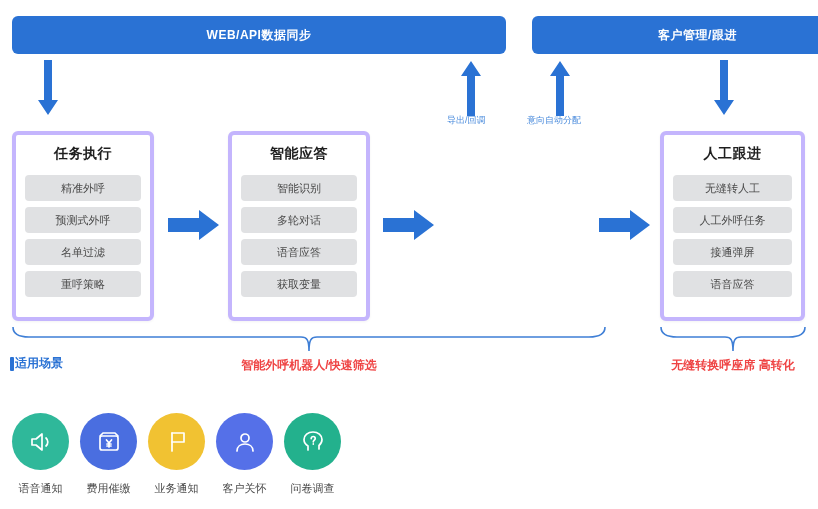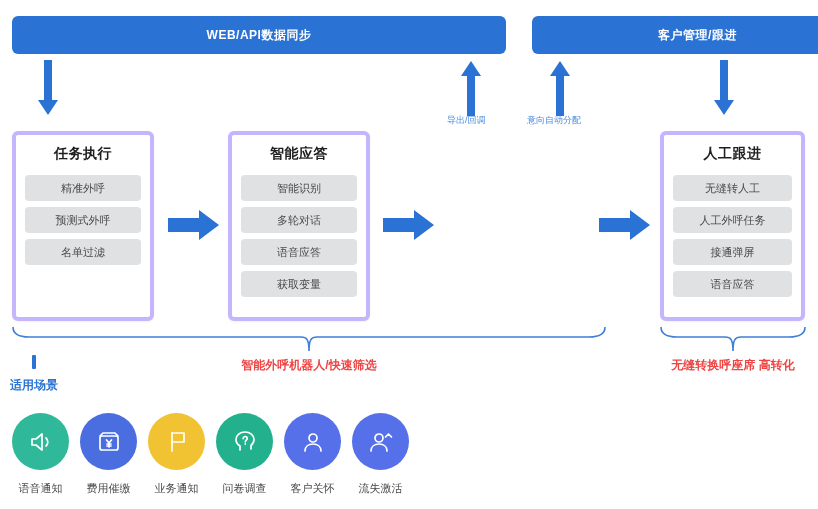--- a/index.html
+++ b/index.html
@@ -130,22 +130,21 @@
   #bracket-label-left  { left: 12px;  width: 594px; }
   #bracket-label-right { left: 648px; width: 170px; }
 
   
   #section-heading {
     position: absolute;
     left: 10px;
     top: 355px;
     display: flex;
     align-items: center;
-    gap: 8px;
-    flex-direction: column;
+    gap: 1px;
   }
   #section-heading .bar {
     width: 4px;
     height: 14px;
     background: #2a72d4;
     border-radius: 1px;
   }
   #section-heading .txt {
     font-size: 12px;
     font-weight: bold;
@@ -215,20 +214,21 @@
   </div>
 
   <div class="arrow-label" id="lbl-export">导出/回调</div>
   <div class="arrow-label" id="lbl-assign">意向自动分配</div>
 
   <div class="card" id="card-0">
     <div class="card-title">任务执行</div>
     <div class="card-item">精准外呼</div>
     <div class="card-item">预测式外呼</div>
     <div class="card-item">名单过滤</div>
+    <div class="card-item">重呼策略</div>
   </div>
 
   <div class="card" id="card-1">
     <div class="card-title">智能应答</div>
     <div class="card-item">智能识别</div>
     <div class="card-item">多轮对话</div>
     <div class="card-item">语音应答</div>
     <div class="card-item">获取变量</div>
   </div>
 
@@ -305,46 +305,36 @@
       <div class="circle" style="background:#f1c232">
         <svg width="28" height="28" viewBox="0 0 28 28" fill="none" stroke="#ffffff" stroke-width="1.7" stroke-linejoin="round" stroke-linecap="round">
           <path d="M9 5 V23"></path>
           <path d="M9 5 H21 V14 H9"></path>
         </svg>
       </div>
       <div class="slabel">业务通知</div>
     </div>
 
     <div class="scenario">
+      <div class="circle" style="background:#5570e8">
+        <svg width="28" height="28" viewBox="0 0 28 28" fill="none" stroke="#ffffff" stroke-width="1.7" stroke-linejoin="round" stroke-linecap="round">
+          <circle cx="14" cy="10" r="4"></circle>
+          <path d="M6 23 C6 18.5 9.6 16 14 16 C18.4 16 22 18.5 22 23"></path>
+        </svg>
+      </div>
+      <div class="slabel">客户关怀</div>
+    </div>
+
+    <div class="scenario">
       <div class="circle" style="background:#23b18d">
         <svg width="28" height="28" viewBox="0 0 28 28" fill="none" stroke="#ffffff" stroke-width="1.7" stroke-linejoin="round" stroke-linecap="round">
           <path d="M20 21 V17.5 C21.8 16 23 13.8 23 11.5 C23 7.4 19 4 14 4 C9 4 5 7.4 5 11.5 C5 14.2 6.6 16.5 9 18 V22"></path>
           <path d="M12.2 10.6 C12.2 9.3 13.1 8.5 14.2 8.5 C15.4 8.5 16.2 9.3 16.2 10.4 C16.2 12 14.3 12.2 14.3 13.8"></path>
           <path d="M14.3 15.9 V16.1"></path>
         </svg>
       </div>
       <div class="slabel">问卷调查</div>
     </div>
 
-    <div class="scenario">
-      <div class="circle" style="background:#5570e8">
-        <svg width="28" height="28" viewBox="0 0 28 28" fill="none" stroke="#ffffff" stroke-width="1.7" stroke-linejoin="round" stroke-linecap="round">
-          <circle cx="14" cy="10" r="4"></circle>
-          <path d="M6 23 C6 18.5 9.6 16 14 16 C18.4 16 22 18.5 22 23"></path>
-        </svg>
-      </div>
-      <div class="slabel">客户关怀</div>
-    </div>
-
-    <div class="scenario">
-      <div class="circle" style="background:#5570e8">
-        <svg width="28" height="28" viewBox="0 0 28 28" fill="none" stroke="#ffffff" stroke-width="1.7" stroke-linejoin="round" stroke-linecap="round">
-          <circle cx="12" cy="10" r="4"></circle>
-          <path d="M4 23 C4 18.5 7.6 16 12 16 C16.4 16 20 18.5 20 23"></path>
-          <path d="M18.5 9 L21.5 6 L24.5 9"></path>
-        </svg>
-      </div>
-      <div class="slabel">流失激活</div>
-    </div>
 
   </div>
 
 </div>
 
 </body></html>

